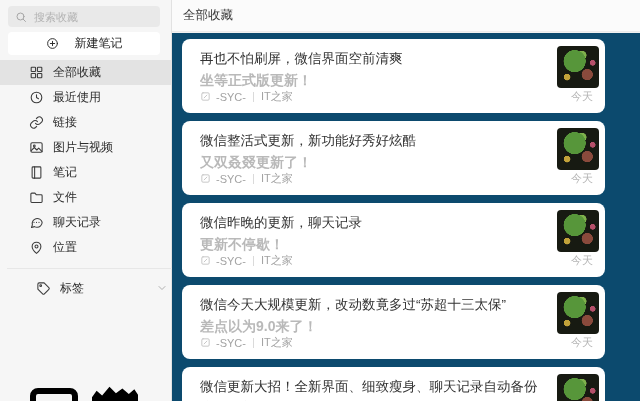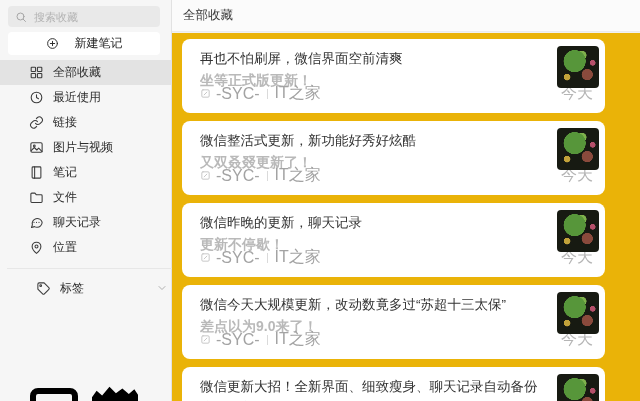--- a/index.html
+++ b/index.html
@@ -68,35 +68,35 @@
 
   
   .main { position:absolute; left:172px; top:0; width:468px; height:401px; }
   .main-header {
     height:32px; background:#fbfbfb; border-bottom:1px solid #ebebeb;
     display:flex; align-items:center; padding-left:11px;
     font-size:12.5px; color:#3a3a3a;
   }
   .list {
     position:absolute; top:33px; left:0; right:0; bottom:0;
-    background:#eab308; padding:6px 0 12px 10px; overflow:hidden;
+    background:#0c4a6e; padding:6px 0 12px 10px; overflow:hidden;
   }
   .card {
     position:relative; width:423px; height:74px;
     background:#ffffff; border-radius:8px; margin-bottom:8px;
     padding:11px 62px 0 18px; cursor:pointer;
   }
   .card-title {
     font-size:13.5px; color:#333333;
     white-space:nowrap; overflow:hidden;
   }
   .card-subtitle { font-size:14px; color:#b9b9b9; margin-top:4px; white-space:nowrap; overflow:hidden;font-weight:bold; }
   .card-footer {
     position:absolute; left:18px; right:12px; bottom:9px;
-    display:flex; align-items:center; font-size:16px; color:#a3a3a3;
+    display:flex; align-items:center; font-size:11px; color:#a3a3a3;
   }
   .link-ic { width:11px; height:11px; margin-right:5px; flex:none; }
   .link-ic svg { width:11px; height:11px; stroke:#c3c3c3; fill:none; stroke-width:2; stroke-linecap:round; stroke-linejoin:round; }
   .src-sep { width:1px; height:10px; background:#dadada; margin:0 7px; }
   .card-date { margin-left:auto; color:#b5b5b5; }
   .thumb {
     position:absolute; right:6px; top:7px; width:42px; height:42px; border-radius:4px;
     background:
       radial-gradient(circle at 42% 36%, #57963a 0 30%, rgba(0,0,0,0) 31%),
       radial-gradient(circle at 60% 22%, #7fb14c 0 10%, rgba(0,0,0,0) 11%),

